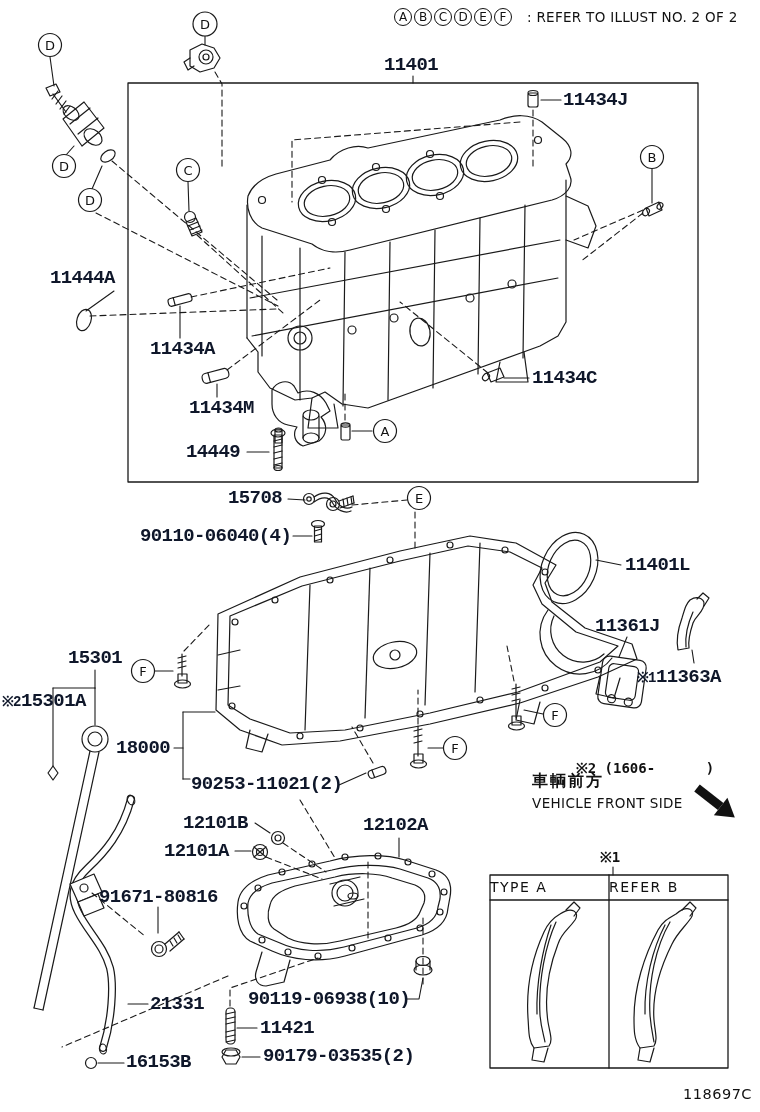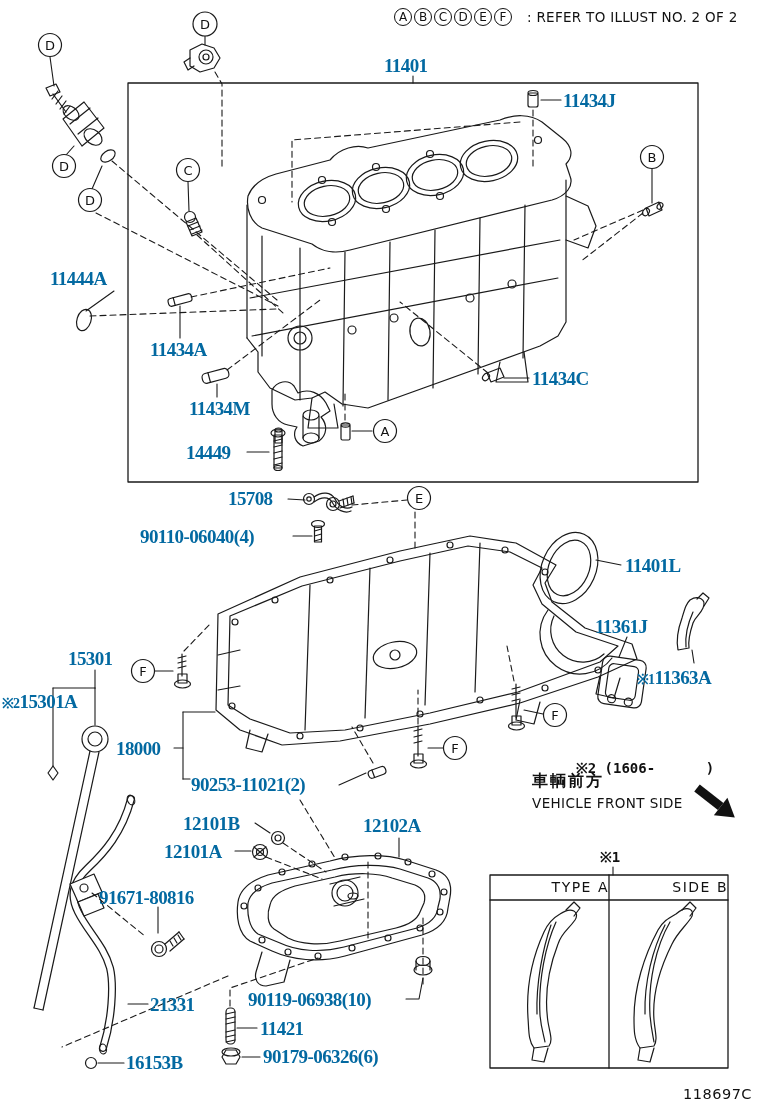--- a/index.html
+++ b/index.html
@@ -1,32 +1,32 @@
 <!DOCTYPE html>
 <html><head>
 <meta charset="utf-8">
 <style>
   html,body{margin:0;padding:0;background:#fff;}
   .stage{position:relative;width:760px;height:1112px;background:#fff;overflow:hidden;
          font-family:"DejaVu Sans","Liberation Sans",sans-serif;color:#111;}
   .stage svg{position:absolute;left:0;top:0;}
-  .pn{position:absolute;font-family:Liberation Serif, serif;
-      font-weight:700;font-size:19px;line-height:1;letter-spacing:-0.6px;color:#0369a1;white-space:pre;}
+  .pn{position:absolute;font-family:Liberation Mono, monospace;
+      font-weight:700;font-size:19px;line-height:1;letter-spacing:-0.6px;color:#0f172a;white-space:pre;}
   .pfx{font-size:14px;font-weight:700;}
   .hdr{position:absolute;left:394px;top:8px;display:flex;align-items:center;gap:2px;}
   .clt{width:18px;height:18px;border:1.6px solid #111;border-radius:50%;box-sizing:border-box;
        display:flex;align-items:center;justify-content:center;font-size:12px;line-height:1;}
   .hnote{font-size:13.5px;margin-left:13px;letter-spacing:0.3px;white-space:pre;}
   .spec{position:absolute;left:576px;top:730px;font-family:"DejaVu Sans Mono","Liberation Mono",monospace;
         font-weight:700;font-size:14px;white-space:pre;margin-top:28px;}
   .note-jp{position:absolute;left:532px;top:771px;font-size:16px;font-weight:700;letter-spacing:2px;}
   .note-en{position:absolute;left:532px;top:795px;font-size:13.5px;letter-spacing:0.4px;}
   .tnote{position:absolute;left:600px;top:847px;font-family:"DejaVu Sans Mono","Liberation Mono",monospace;
          font-weight:700;font-size:14px;}
-  .tcell{position:absolute;top:879px;width:119px;text-align:right;font-size:14px;letter-spacing:1.5px;}
+  .tcell{position:absolute;top:879px;width:119px;text-align:left;font-size:14px;letter-spacing:1.5px;}
   .code{position:absolute;left:683px;top:1086px;font-size:14.5px;letter-spacing:0.5px;}
 </style>
 </head>
 <body>
 
 <div class="stage">
 
 <svg width="760" height="1112" viewBox="0 0 760 1112">
   <g stroke="#1a1a1a" fill="none" stroke-width="1.2" stroke-linecap="round" stroke-linejoin="round">
 
@@ -517,23 +517,23 @@
 <div class="pn" style="left:116px;top:739px">18000</div>
 <div class="pn" style="left:191px;top:775px">90253-11021(2)</div>
 <div class="pn" style="left:183px;top:814px">12101B</div>
 <div class="pn" style="left:164px;top:842px">12101A</div>
 <div class="pn" style="left:363px;top:816px">12102A</div>
 <div class="pn" style="left:99px;top:888px">91671-80816</div>
 <div class="pn" style="left:150px;top:995px">21331</div>
 <div class="pn" style="left:126px;top:1053px">16153B</div>
 <div class="pn" style="left:248px;top:990px">90119-06938(10)</div>
 <div class="pn" style="left:260px;top:1019px">11421</div>
-<div class="pn" style="left:263px;top:1047px">90179-06326(6)</div>
+<div class="pn" style="left:263px;top:1047px">90179-03535(2)</div>
 
 <div class="spec">※2 (1606-      )</div>
 <div class="note-jp">車輌前方</div>
 <div class="note-en">VEHICLE FRONT SIDE</div>
 <div class="tnote">※1</div>
 <div class="tcell" style="left:490px">TYPE A</div>
-<div class="tcell" style="left:609px">SIDE B</div>
+<div class="tcell" style="left:609px">REFER B</div>
 <div class="code">118697C</div>
 
 </div>
 
 </body></html>

